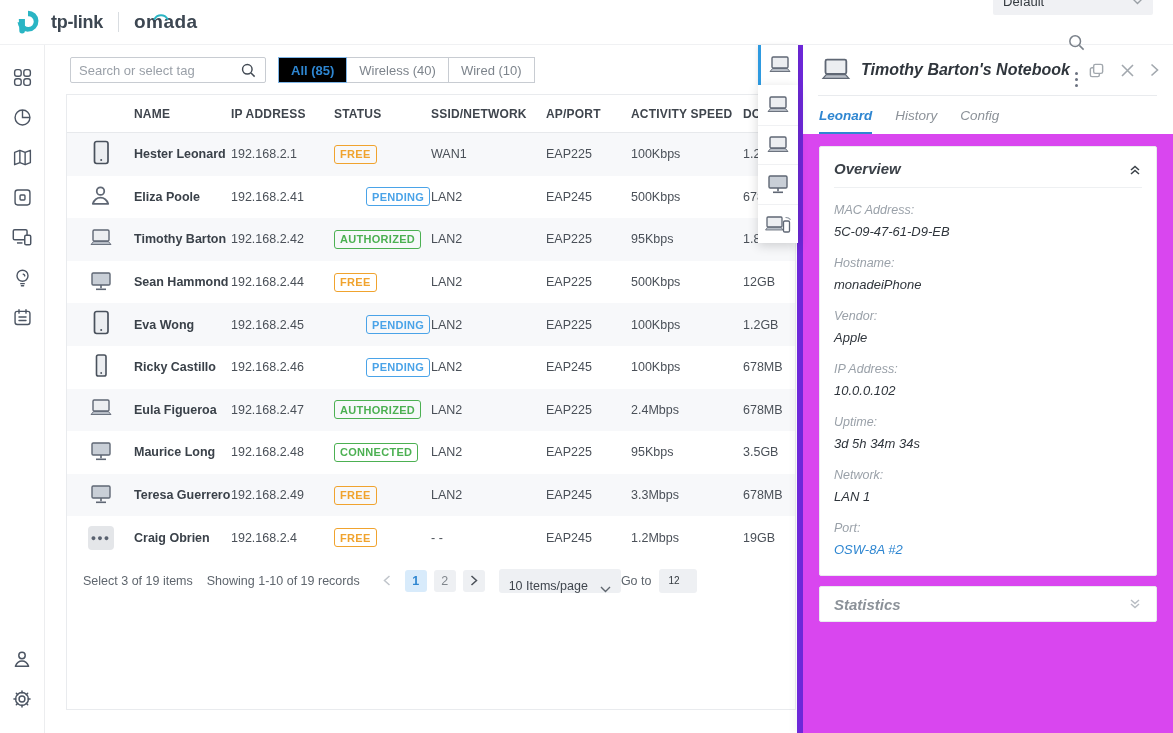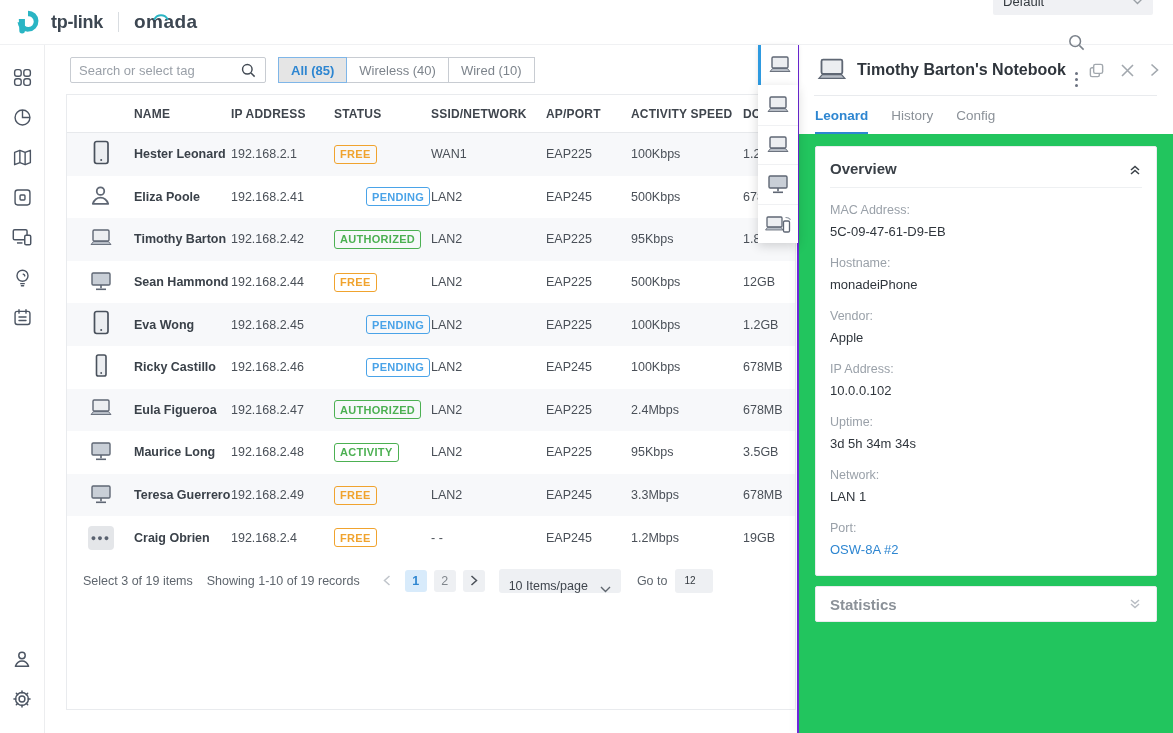--- a/index.html
+++ b/index.html
@@ -34,21 +34,21 @@
   .main { position:absolute; top:45px; left:45px; width:752px; bottom:0; background:#fff; }
   .toolbar { position:absolute; top:12px; left:25px; display:flex; align-items:center; }
   .search-box { width:196px; height:26px; border:1px solid #c8ccd2; border-radius:2px; display:flex;
                 align-items:center; padding:0 8px; background:#fff; }
   .search-box input { border:none; outline:none; flex:1; font-size:13px; color:#333; background:transparent; font-family:inherit; min-width:0; }
   .search-box input::placeholder { color:#9aa0a8; }
   .tab-group { display:flex; margin-left:12px; }
   .seg-tab { height:26px; border:1px solid #c8ccd2; background:#fff; color:#7d848c; font-size:13px;
              display:flex; align-items:center; padding:0 12px; margin-left:-1px; cursor:pointer; white-space:nowrap; }
   .seg-tab:first-child { margin-left:0; }
-  .seg-tab.active { border-color:#7fb6e8; background:#e5e5e5; color:#2e86d1; font-weight:700; position:relative; z-index:1; }
+  .seg-tab.active { border-color:#7fb6e8; background:#000000; color:#2e86d1; font-weight:700; position:relative; z-index:1; }
 
   .card { position:absolute; top:49px; left:21px; width:730px; height:616px; border:1px solid #e9ebee;
           background:#fff; overflow:hidden; }
   .tgrid { display:grid; grid-template-columns:67px 97px 103px 97px 115px 85px 112px 1fr; align-items:center; }
   .thead { height:38px; border-bottom:1px solid #e7e9ec; }
   .th { font-size:12px; font-weight:700; color:#3f454d; letter-spacing:.2px; white-space:nowrap; overflow:hidden; }
   .trow { height:42.6px; cursor:pointer; }
   .table-body .trow:nth-child(odd) { background:#f7f8fa; }
   .tcell { font-size:12.5px; color:#4a5058; white-space:nowrap; overflow:hidden; }
   .c-icon { display:flex; justify-content:center; }
@@ -64,36 +64,36 @@
   .pagination { display:flex; align-items:center; height:44px; padding:0 16px; font-size:12.5px; color:#5f666e; }
   .pg-info2 { margin-left:14px; }
   .pg-nav { display:flex; align-items:center; gap:7px; margin-left:16px; }
   .pg-btn { min-width:22px; height:22px; border-radius:3px; display:flex; align-items:center; justify-content:center;
             font-size:12.5px; background:#eef0f3; color:#80868d; cursor:pointer; }
   .pg-btn.prev { background:transparent; color:#c0c5cb; }
   .pg-btn.current { background:#d8ebfb; color:#2e86d1; font-weight:700; }
   .pg-btn.next { color:#4a5058; }
   .items-select { height:24px; background:#eef0f3; border-radius:3px; display:flex; align-items:flex-end; gap:12px;
                   padding:0 10px; margin-left:14px; color:#3f454d; font-size:12.5px; cursor:pointer; }
-  .goto-label { margin-left:16px; }
+  .goto-label { }
   .goto-input { width:38px; height:24px; background:#eef0f3; border:none; border-radius:3px; font-size:10px;
                 color:#33393f; padding-left:9px; font-family:inherit; outline:none; margin-left:8px; }
 
   
   .icon-picker { position:absolute; left:758px; top:45px; width:40px; z-index:40; }
   .picker-trigger { height:40px; background:#fff; border-left:3px solid #2e9ae0; display:flex; align-items:center;
                     justify-content:center; box-shadow:0 1px 5px rgba(0,0,0,.12); cursor:pointer; }
   .picker-menu { background:#fff; box-shadow:0 3px 10px rgba(0,0,0,.16); }
   .picker-item { height:39.5px; display:flex; align-items:center; justify-content:center; cursor:pointer;
                  border-top:1px solid #f0f1f3; }
   .picker-item:first-child { border-top:none; }
 
   
-  .panel { position:absolute; left:797px; top:45px; width:376px; bottom:0; background:#22c55e;
-           border-left:2px solid #6d28d9; box-shadow:-3px 0 8px rgba(0,0,0,.04); z-index:25; }
+  .panel { position:absolute; left:797px; top:45px; width:376px; bottom:0; background:#d946ef;
+           border-left:6px solid #6d28d9; box-shadow:-3px 0 8px rgba(0,0,0,.04); z-index:25;font-style:italic; }
   .panel-header { height:50px; background:#fff; display:flex; align-items:center; padding:0 14px; }
   .panel-device { margin:0 10px 0 2px; display:flex; transform:scale(1.3); transform-origin:left center; }
   .panel-title { font-size:16px; font-weight:700; color:#2f353c; flex:1; white-space:nowrap; overflow:hidden; margin-left:6px; }
   .panel-actions { display:flex; align-items:center; gap:15px; color:#9aa0a6; }
   .pa { cursor:pointer; display:flex; align-items:center; font-size:19px; line-height:1; color:#a2a8ae; }
   .panel-hr { height:1px; background:#e9ebee; margin:0 16px 0 15px; }
   .panel-tabs { background:#fff; display:flex; gap:23px; padding:0 16px; height:38px; align-items:stretch; }
   .ptab { font-size:13.5px; color:#8b9198; cursor:pointer; display:flex; align-items:center; border-bottom:2px solid transparent; padding-top:2px; }
   .ptab.active { color:#2e86d1; font-weight:700; border-bottom-color:#2e86d1; }
   .panel-body { padding:12px 16px; }
@@ -363,21 +363,21 @@
     <div class="trow tgrid">
       <div class="tcell c-icon">
               <span class="dev-icon"><svg width="26" height="20" viewBox="0 0 26 20">
                   <rect x="4" y="2" width="18" height="12" rx="1.2" fill="#c9cfd7" stroke="#5f6774" stroke-width="1.4"></rect>
                   <path d="M13 14v3.2" stroke="#5f6774" stroke-width="1.6"></path>
                   <path d="M8 18.3h10" stroke="#5f6774" stroke-width="1.6"></path>
                 </svg></span>
             </div>
       <div class="tcell c-name">Maurice Long</div>
       <div class="tcell c-ip">192.168.2.48</div>
-      <div class="tcell c-status"><span class="badge connected">ACTIVITY</span></div>
+      <div class="tcell c-status"><span class="badge connected">CONNECTED</span></div>
       <div class="tcell c-ssid">LAN2</div>
       <div class="tcell c-ap">EAP225</div>
       <div class="tcell c-speed">95Kbps</div>
       <div class="tcell c-download">3.5GB</div>
     </div>
 
     <div class="trow tgrid">
       <div class="tcell c-icon">
               <span class="dev-icon"><svg width="26" height="20" viewBox="0 0 26 20">
                   <rect x="4" y="2" width="18" height="12" rx="1.2" fill="#c9cfd7" stroke="#5f6774" stroke-width="1.4"></rect>

